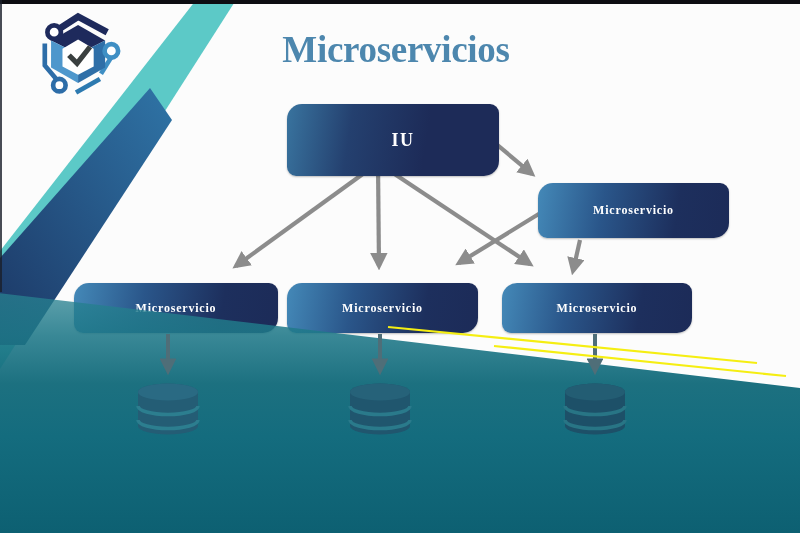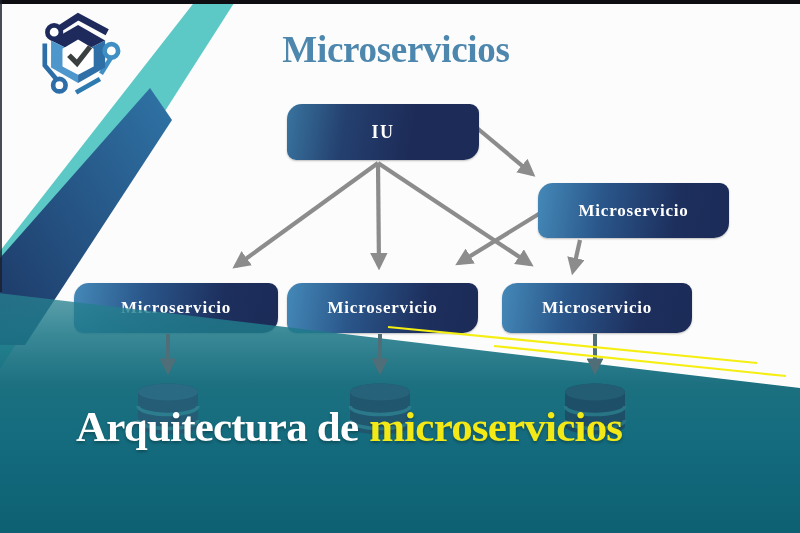--- a/index.html
+++ b/index.html
@@ -8,23 +8,23 @@
   
   .topbar{position:absolute;left:0;top:0;width:800px;height:4px;background:#0d0d12;z-index:9;}
   .leftedge{position:absolute;left:0;top:0;width:2px;height:292px;background:#1a1f2b;opacity:.8;z-index:9;}
   
   .title{position:absolute;left:0;top:28px;width:792px;text-align:center;
          font-size:37px;font-weight:bold;letter-spacing:-.3px;color:#4d87ae;z-index:4;}
   
   .node{position:absolute;display:flex;align-items:center;justify-content:center;
         color:#fff;font-weight:bold;border-radius:15px 9px 15px 9px;
         background:linear-gradient(99deg,#4489b8 0%,#2a568a 34%,#1d2f5d 72%,#1c2b58 100%);
-        box-shadow:0 1px 2px rgba(0,0,0,.25);z-index:4;font-size:17px;letter-spacing:.8px;}
-  #node-iu{left:287px;top:104px;width:192px;height:56px;font-size:18px;letter-spacing:1.5px;
-        background:linear-gradient(99deg,#39749f 0%,#24406f 30%,#1d2b58 65%);}
+        box-shadow:0 1px 2px rgba(0,0,0,.25);z-index:4;font-size:12px;letter-spacing:.8px;}
+  #node-iu{left:287px;top:104px;width:192px;height:72px;font-size:18px;letter-spacing:1.5px;
+        background:linear-gradient(99deg,#39749f 0%,#24406f 30%,#1d2b58 65%);padding-left:20px;}
   #node-ms-right{left:538px;top:183px;width:191px;height:55px;}
   #node-ms-bl{left:74px;top:283px;width:204px;height:50px;}
   #node-ms-bc{left:287px;top:283px;width:191px;height:50px;}
   #node-ms-br{left:502px;top:283px;width:190px;height:50px;}
   
   svg{position:absolute;left:0;top:0;}
   #deco{z-index:1;}
   #logo{left:24px;top:2px;z-index:3;}
   #arrows{z-index:3;}
   
@@ -141,19 +141,16 @@
       <path d="M565,420 a30,8.5 0 0 0 60,0" stroke="#287585" stroke-width="3.5" fill="none"></path>
       <ellipse cx="595" cy="392" rx="30" ry="8.5" fill="#235d73"></ellipse>
     </g>
   </svg>
 
   <svg id="ylines" width="800" height="533" viewBox="0 0 800 533">
     <line x1="388" y1="327" x2="757" y2="363" stroke="#f5ee12" stroke-width="2.2"></line>
     <line x1="494" y1="346" x2="786" y2="376" stroke="#f5ee12" stroke-width="2.2"></line>
   </svg>
 
-  <div class="caption">
-    <span class="white">Arquitectura de</span><span class="yellow">microservicios</span>
-  </div>
 
   <div class="topbar"></div>
   <div class="leftedge"></div>
 </div>
 
 </body></html>

